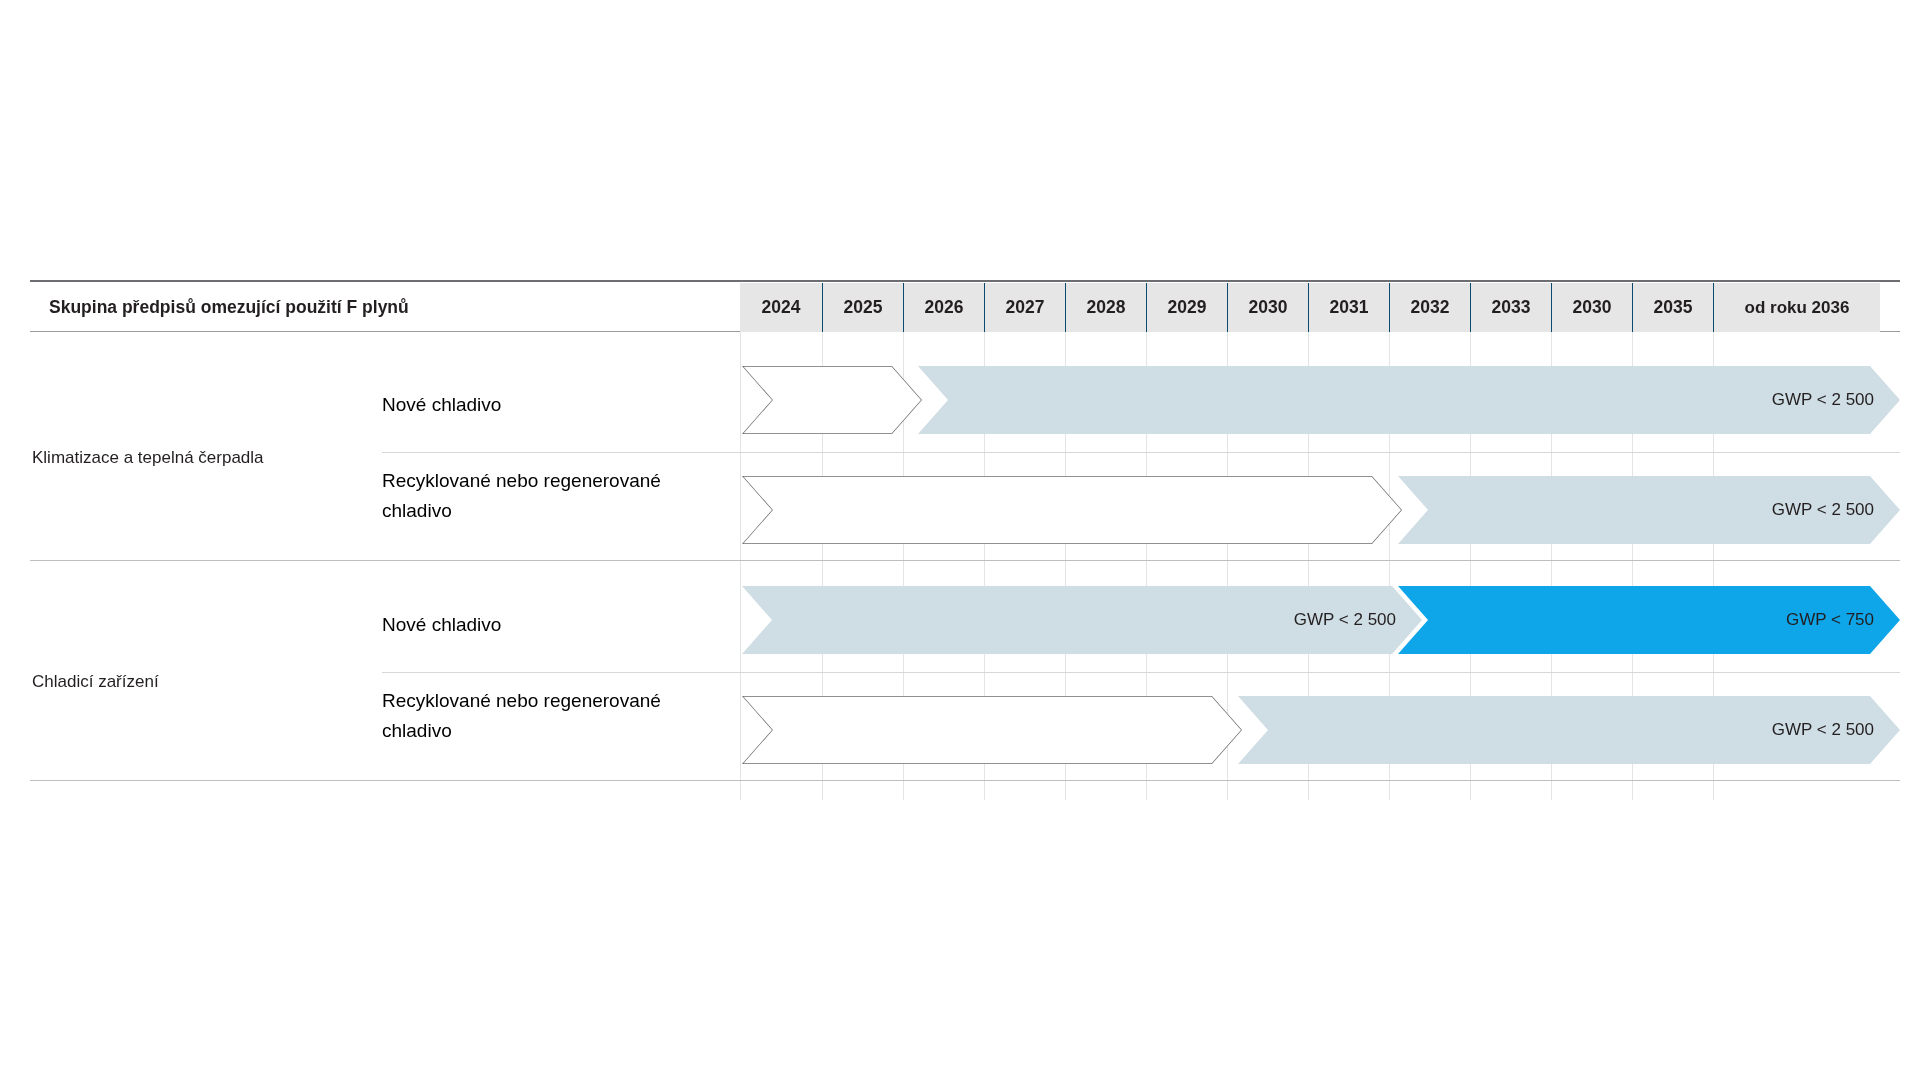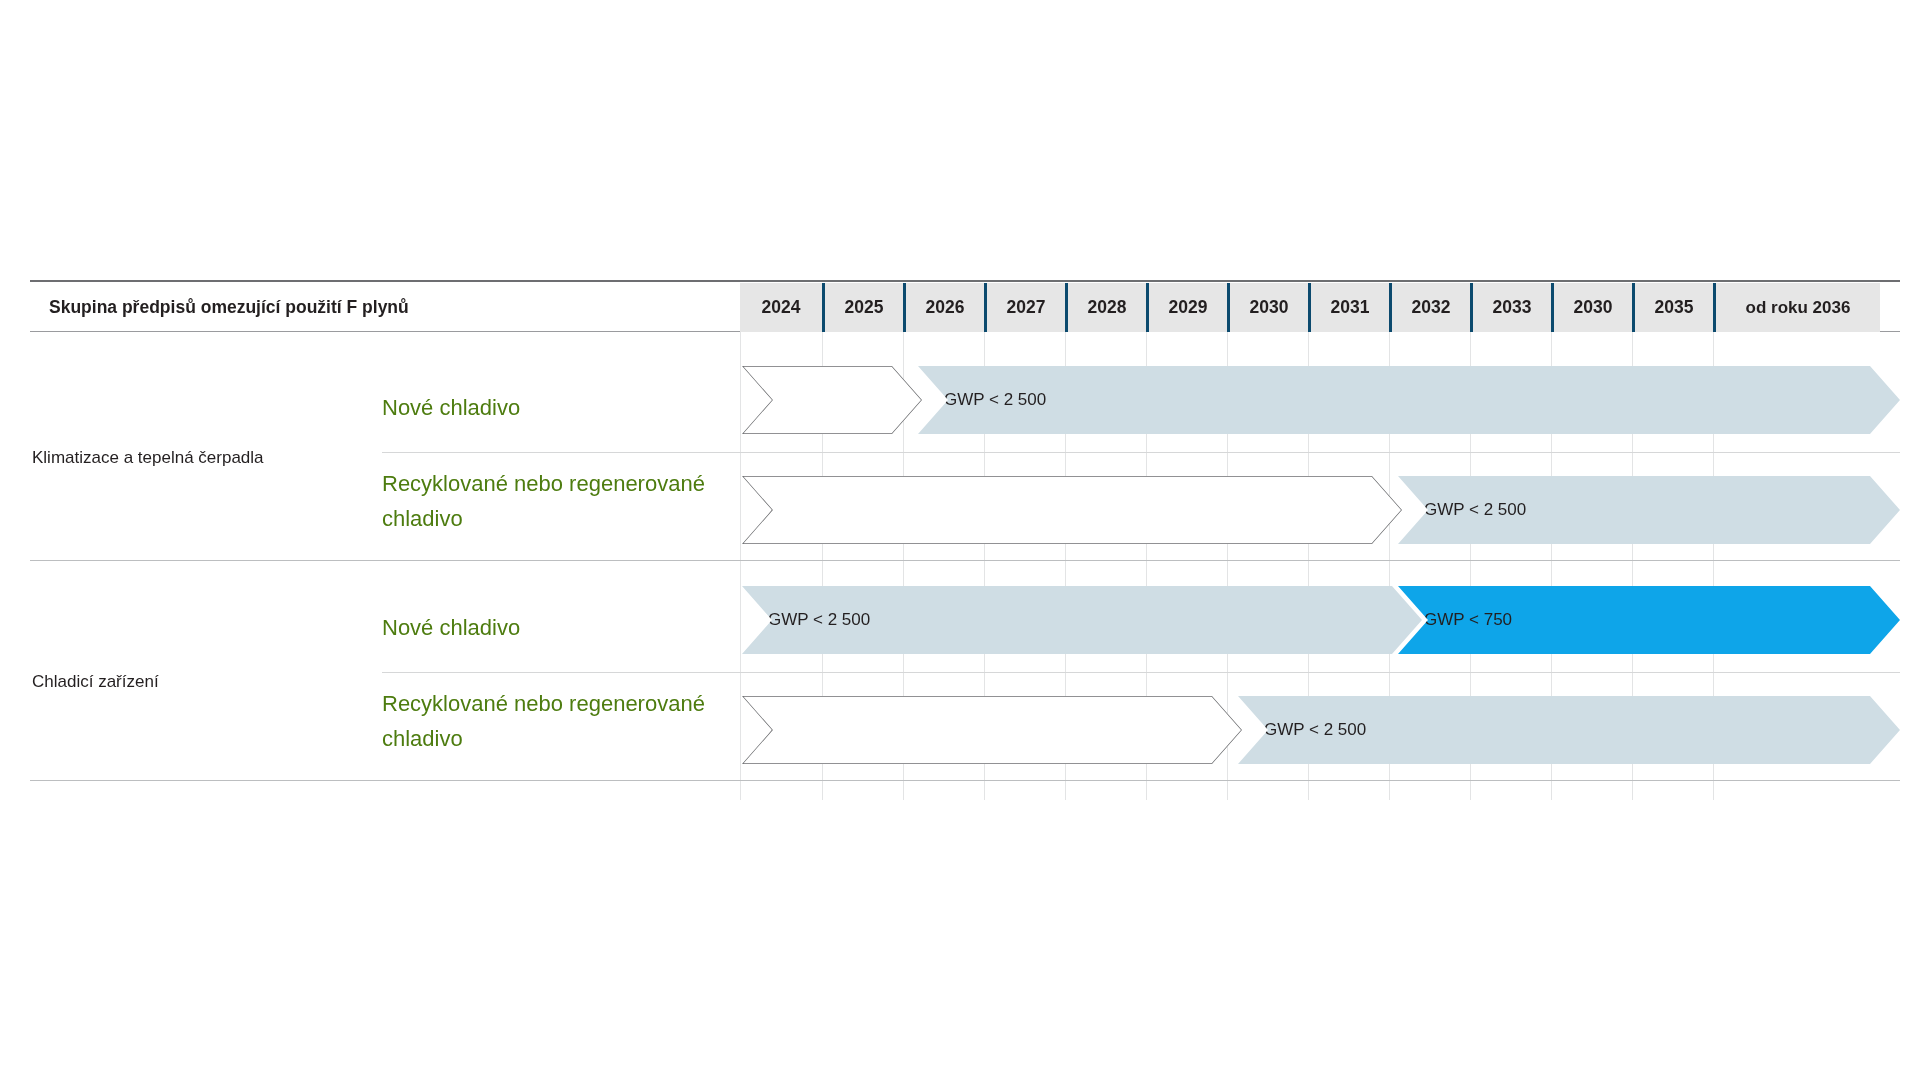--- a/index.html
+++ b/index.html
@@ -58,21 +58,21 @@
     display: flex;
     align-items: flex-start;
   }
   .year-cell {
     position: relative;
     height: 49px;
     line-height: 49px;
     text-align: center;
     font-size: 17.5px;
     font-weight: bold;
-    border-left: 3px solid #0c4a6e;
+    border-left: 1px solid #0c4a6e;
     box-sizing: border-box;
   }
   .year-cell:first-child { border-left: none; }
   .year-cell.last { font-size: 17px; }
 
   
   .group-label {
     position: absolute;
     font-size: 17px;
     color: #231f20;
@@ -102,32 +102,32 @@
     border-left: 1px solid #e3e4e5;
     top: 52px;
     height: 468px;
   }
 
   
   .row-label {
     position: absolute;
     left: 352px;
     width: 340px;
-    font-size: 22px;
-    color: #4d7c0f;
+    font-size: 19px;
+    color: #000000;
     line-height: 1.6;
   }
 
   
   .bar {
     position: absolute;
     height: 68px;
     display: flex;
     align-items: center;
-    justify-content: flex-start;
+    justify-content: flex-end;
     box-sizing: border-box;
     -webkit-clip-path: polygon(0 0, calc(100% - 30px) 0, 100% 50%, calc(100% - 30px) 100%, 0 100%, 30px 50%);
     clip-path: polygon(0 0, calc(100% - 30px) 0, 100% 50%, calc(100% - 30px) 100%, 0 100%, 30px 50%);
   }
   .bar .bar-label {
     font-size: 17px;
     color: #231f20;
     text-align: center;
     line-height: 1.25;
     padding: 0 26px;

